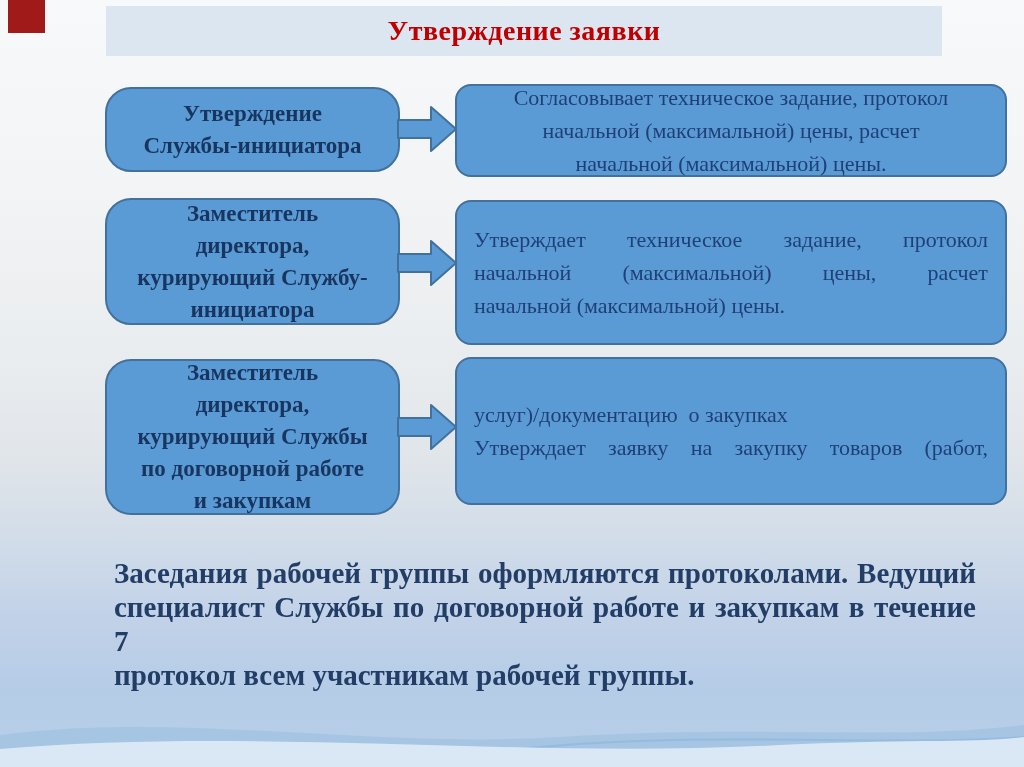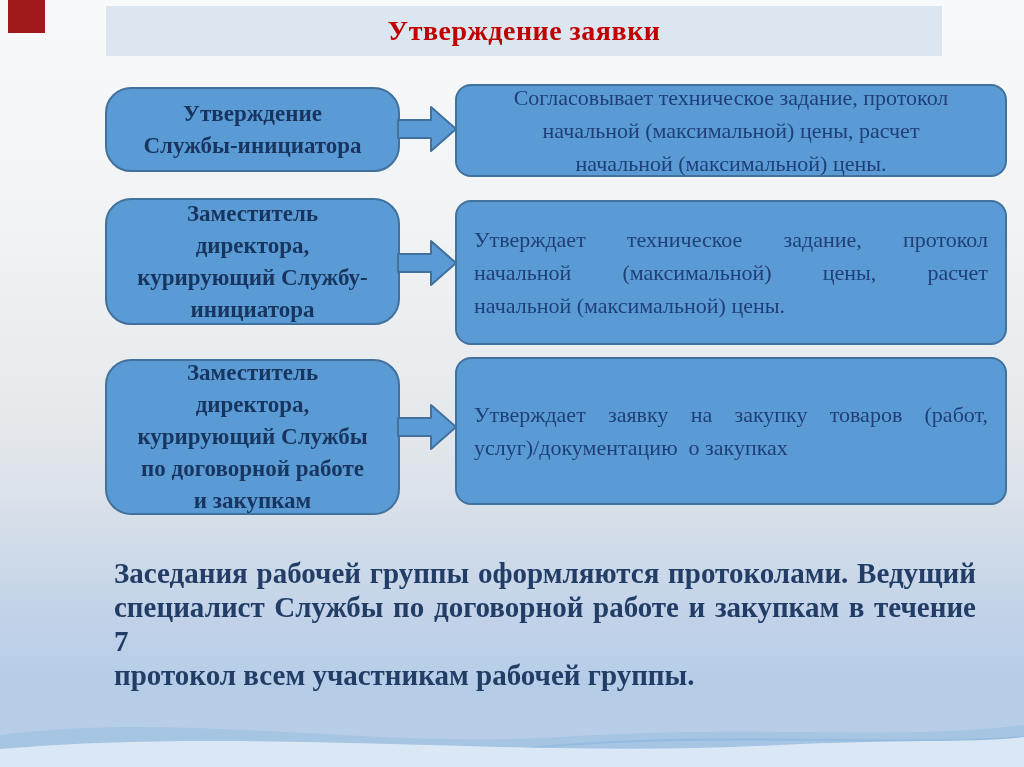--- a/index.html
+++ b/index.html
@@ -95,22 +95,22 @@
 
   <div class="role r3">Заместитель
 директора,
 курирующий Службы
 по договорной работе
 и закупкам</div>
   <svg class="arrow r3" viewBox="0 0 62 50">
     <polygon points="1,16 34,16 34,3 59,25 34,47 34,34 1,34" fill="#5b9bd5" stroke="#41719c" stroke-width="2" stroke-linejoin="round"></polygon>
   </svg>
   <div class="action r3">
+    <div class="line lline">услуг)/документацию  о закупках</div>
     <div class="line jline">Утверждает заявку на закупку товаров (работ,</div>
-    <div class="line lline">услуг)/документацию  о закупках</div>
   </div>
 
   <div class="footer">
     <div class="line jline">Заседания рабочей группы оформляются протоколами. Ведущий</div>
     <div class="line jline">специалист Службы по договорной работе и закупкам в течение 7</div>
     <div class="line lline">протокол всем участникам рабочей группы.</div>
   </div>
 
   <svg class="waves" viewBox="0 0 1024 72" preserveAspectRatio="none">
     <path d="M0,40 C180,16 370,54 560,42 C760,29 900,46 1024,30 L1024,72 L0,72 Z" fill="#9fc2e2" opacity="0.75"></path>

